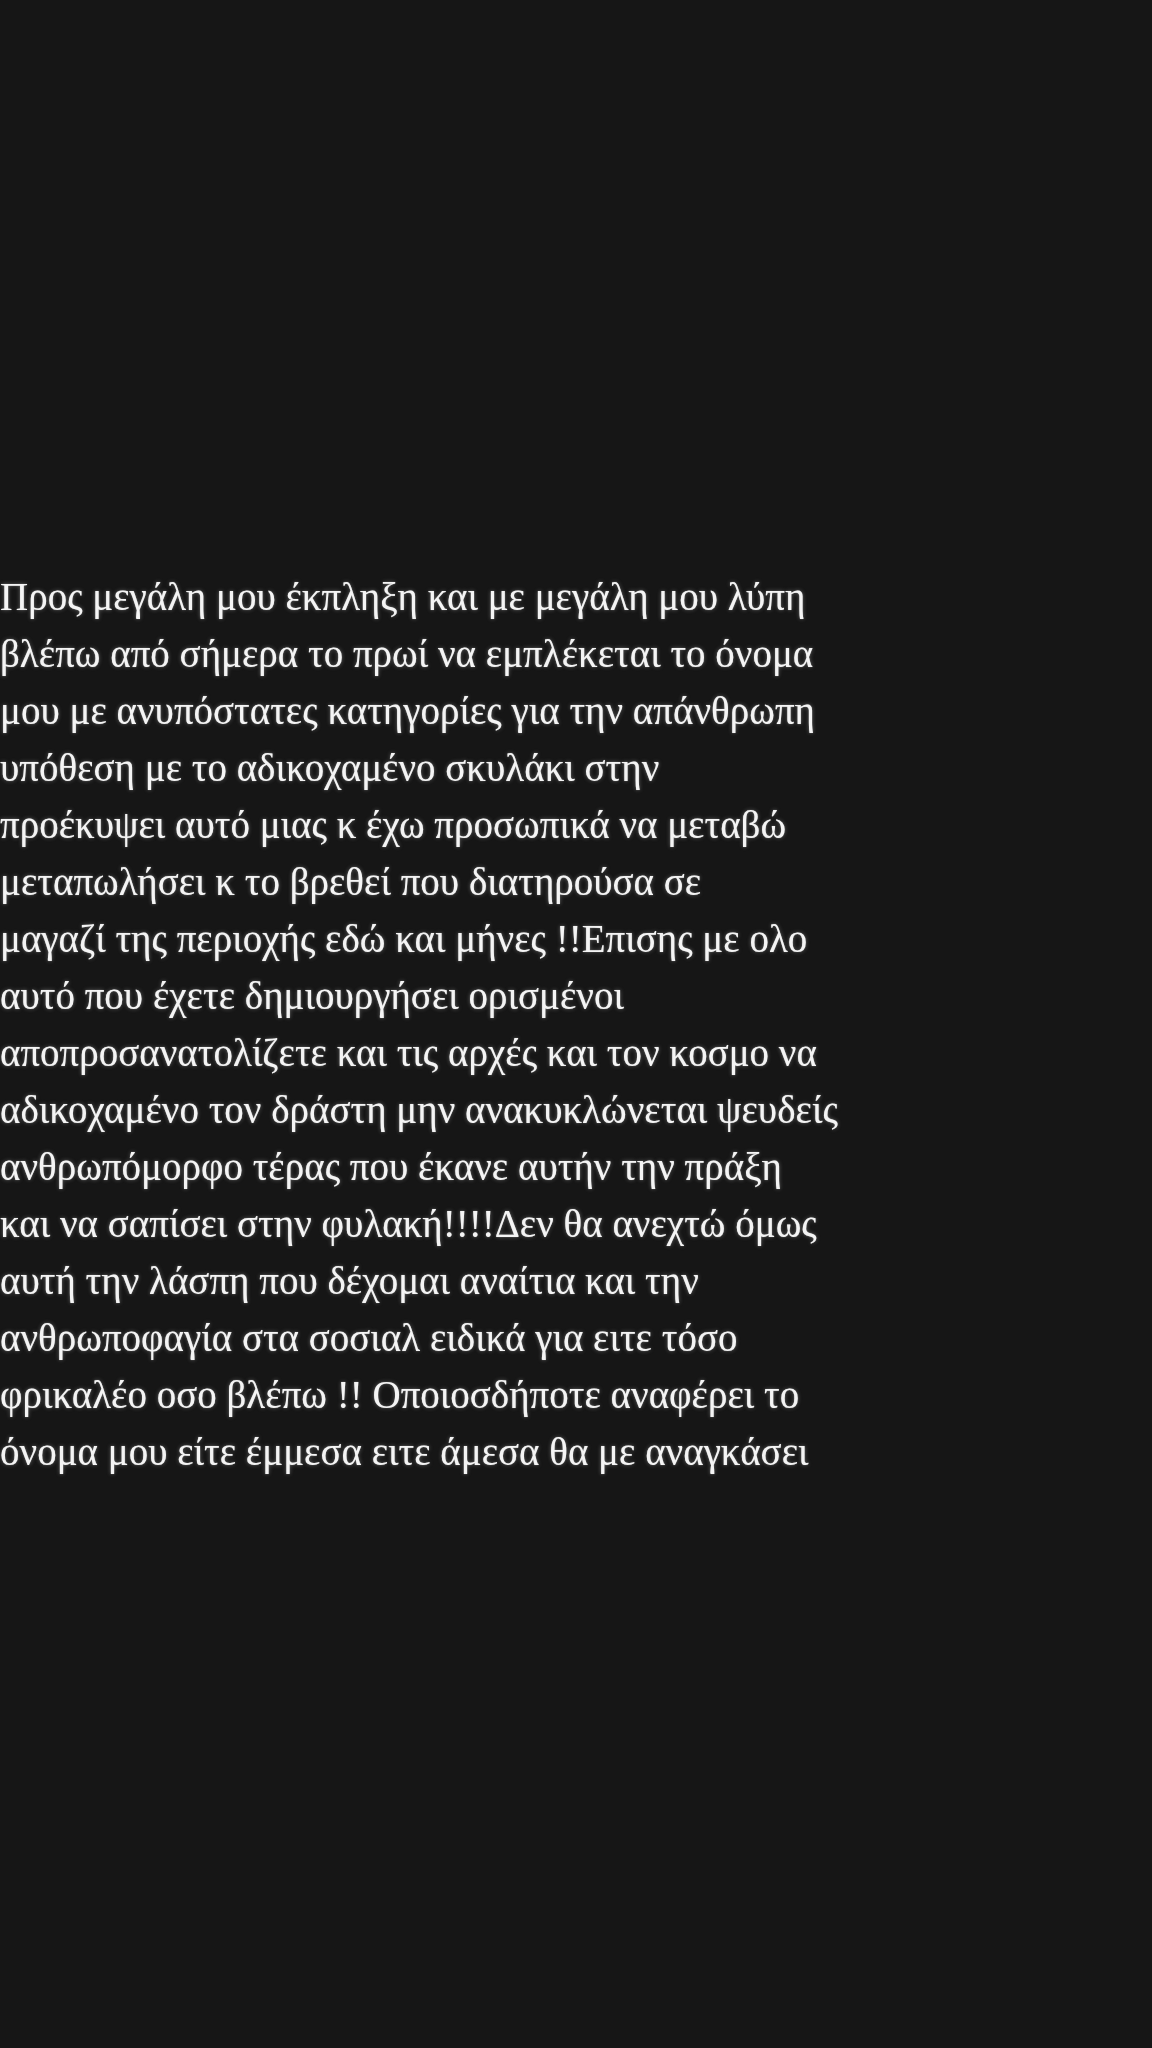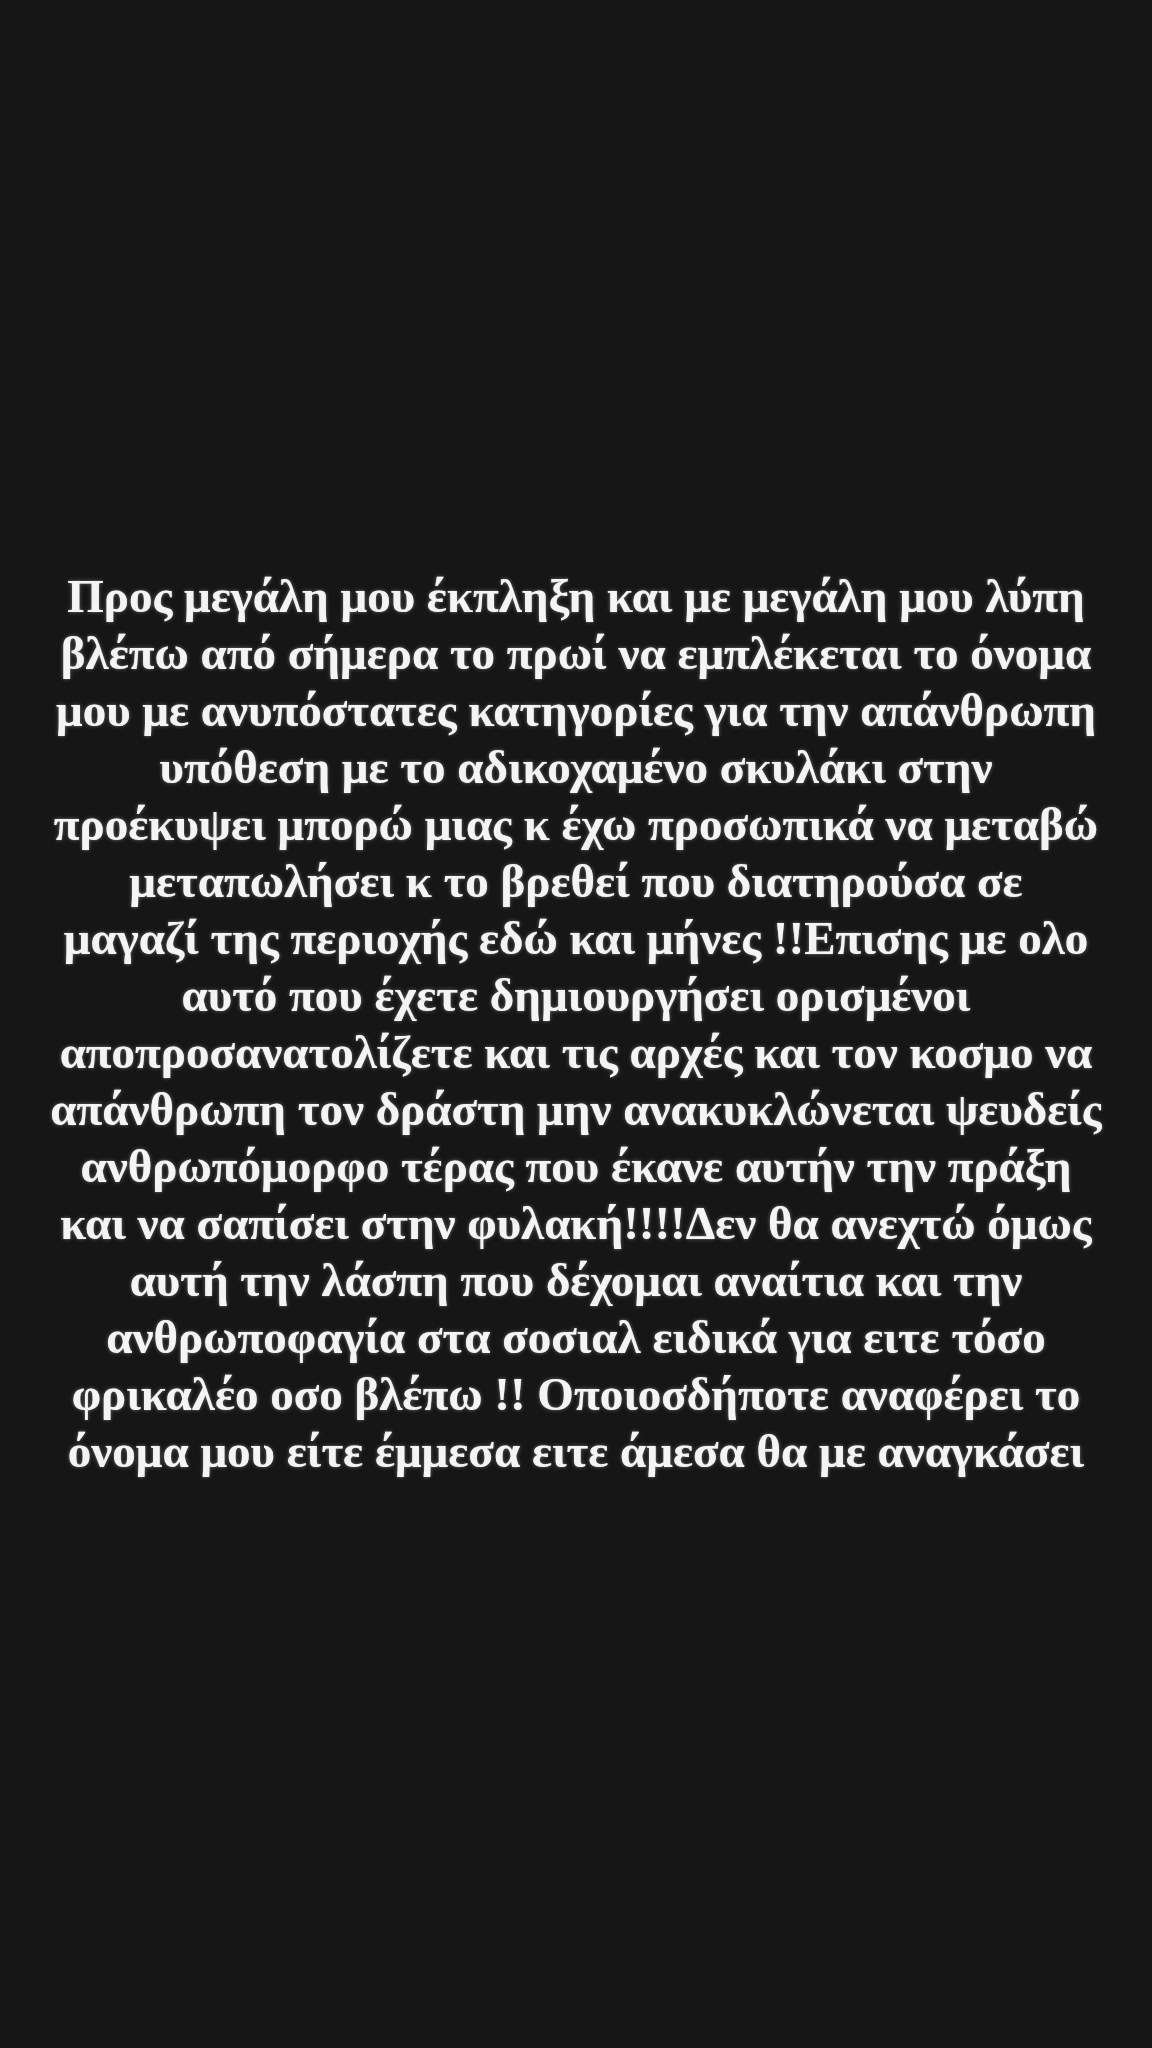--- a/index.html
+++ b/index.html
@@ -17,46 +17,45 @@
     position: relative;
     width: 1152px;
     height: 2048px;
     display: flex;
     align-items: center;
     justify-content: center;
     background: #161616;
   }
   .story-text {
     width: 1152px;
-    text-align: center;
     color: #f4f4f4;
-    font-size: 47px;
+    font-size: 39px;
     line-height: 57px;
-    font-weight: 700;
+    font-weight: 400;
     text-shadow: 0 0 4px rgba(244,244,244,0.35), 0 0 1px rgba(244,244,244,0.5);
   }
   .story-line {
     white-space: nowrap;
   }
 </style>
 </head>
 <body>
 
 <div class="story-canvas">
   <div class="story-text">
     <div class="story-line">Προς μεγάλη μου έκπληξη και με μεγάλη μου λύπη</div>
     <div class="story-line">βλέπω από σήμερα το πρωί να εμπλέκεται το όνομα</div>
     <div class="story-line">μου με ανυπόστατες κατηγορίες για την απάνθρωπη</div>
     <div class="story-line">υπόθεση με το αδικοχαμένο σκυλάκι στην</div>
-    <div class="story-line">προέκυψει μπορώ μιας κ έχω προσωπικά να μεταβώ</div>
+    <div class="story-line">προέκυψει αυτό μιας κ έχω προσωπικά να μεταβώ</div>
     <div class="story-line">μεταπωλήσει κ το βρεθεί που διατηρούσα σε</div>
     <div class="story-line">μαγαζί της περιοχής εδώ και μήνες !!Επισης με ολο</div>
     <div class="story-line">αυτό που έχετε δημιουργήσει ορισμένοι</div>
     <div class="story-line">αποπροσανατολίζετε και τις αρχές και τον κοσμο να</div>
-    <div class="story-line">απάνθρωπη τον δράστη μην ανακυκλώνεται ψευδείς</div>
+    <div class="story-line">αδικοχαμένο τον δράστη μην ανακυκλώνεται ψευδείς</div>
     <div class="story-line">ανθρωπόμορφο τέρας που έκανε αυτήν την πράξη</div>
     <div class="story-line">και να σαπίσει στην φυλακή!!!!Δεν θα ανεχτώ όμως</div>
     <div class="story-line">αυτή την λάσπη που δέχομαι αναίτια και την</div>
     <div class="story-line">ανθρωποφαγία στα σοσιαλ ειδικά για ειτε τόσο</div>
     <div class="story-line">φρικαλέο οσο βλέπω !! Οποιοσδήποτε αναφέρει το</div>
     <div class="story-line">όνομα μου είτε έμμεσα ειτε άμεσα θα με αναγκάσει</div>
   </div>
 </div>
 
 </body></html>

